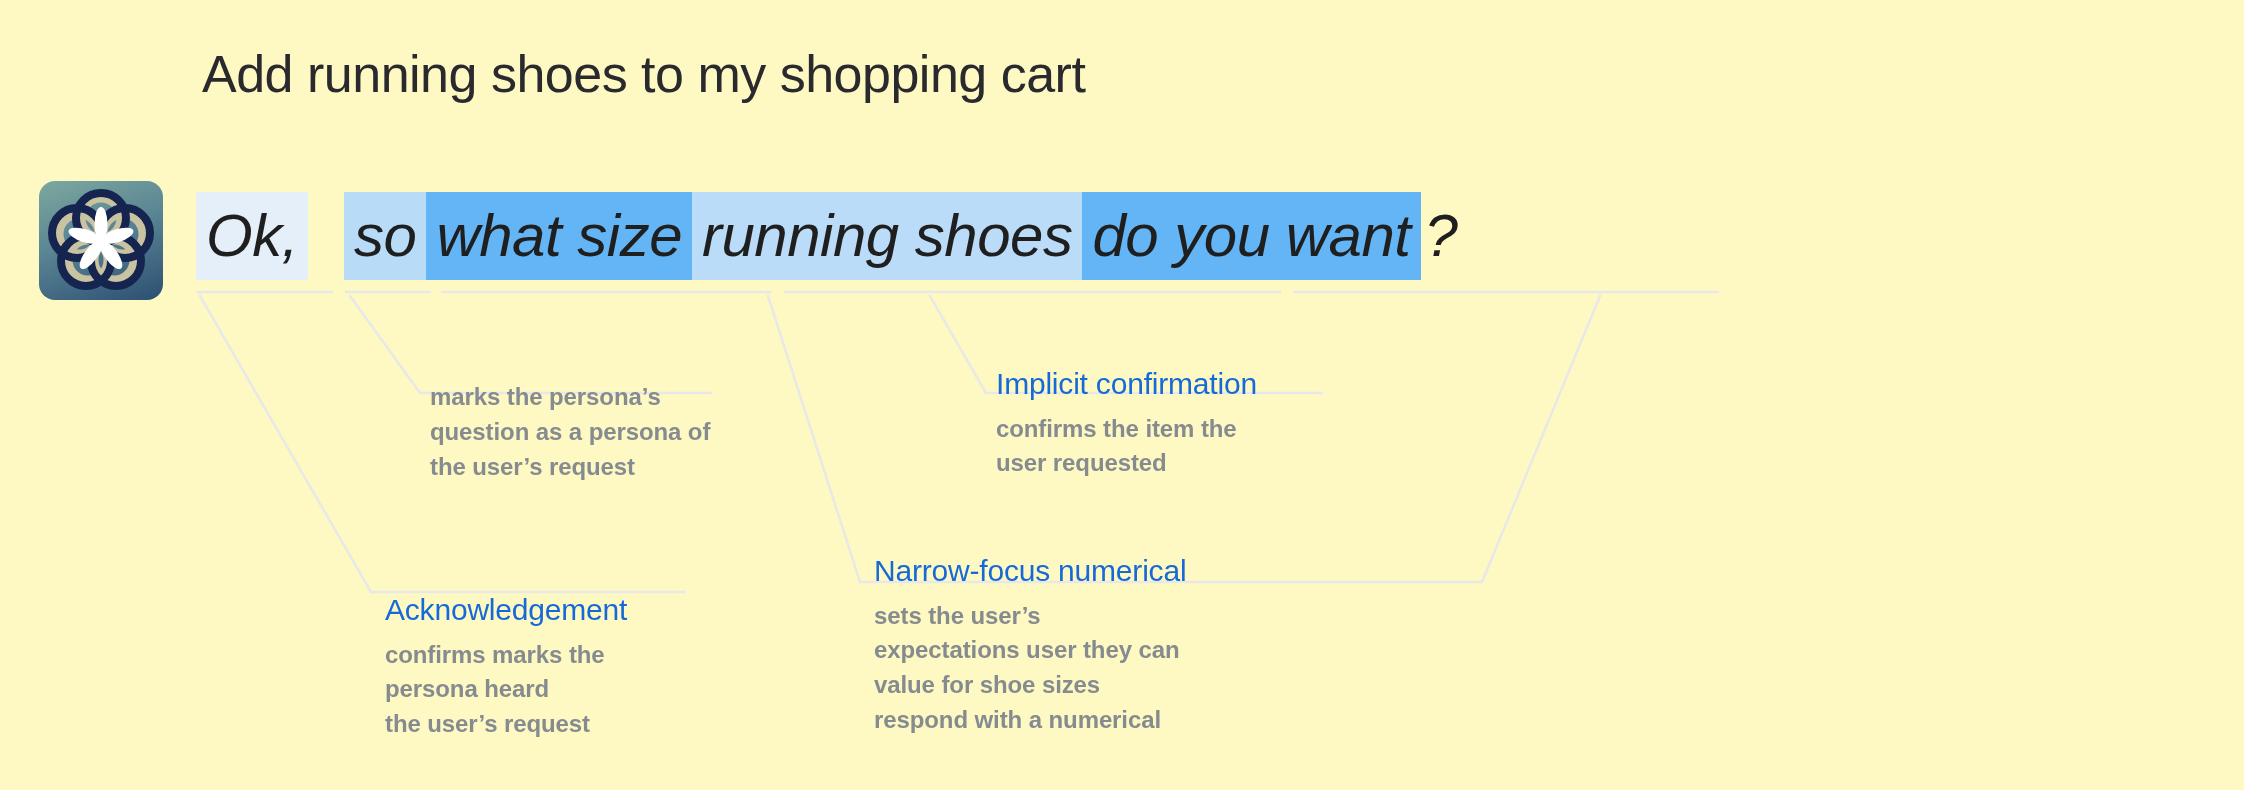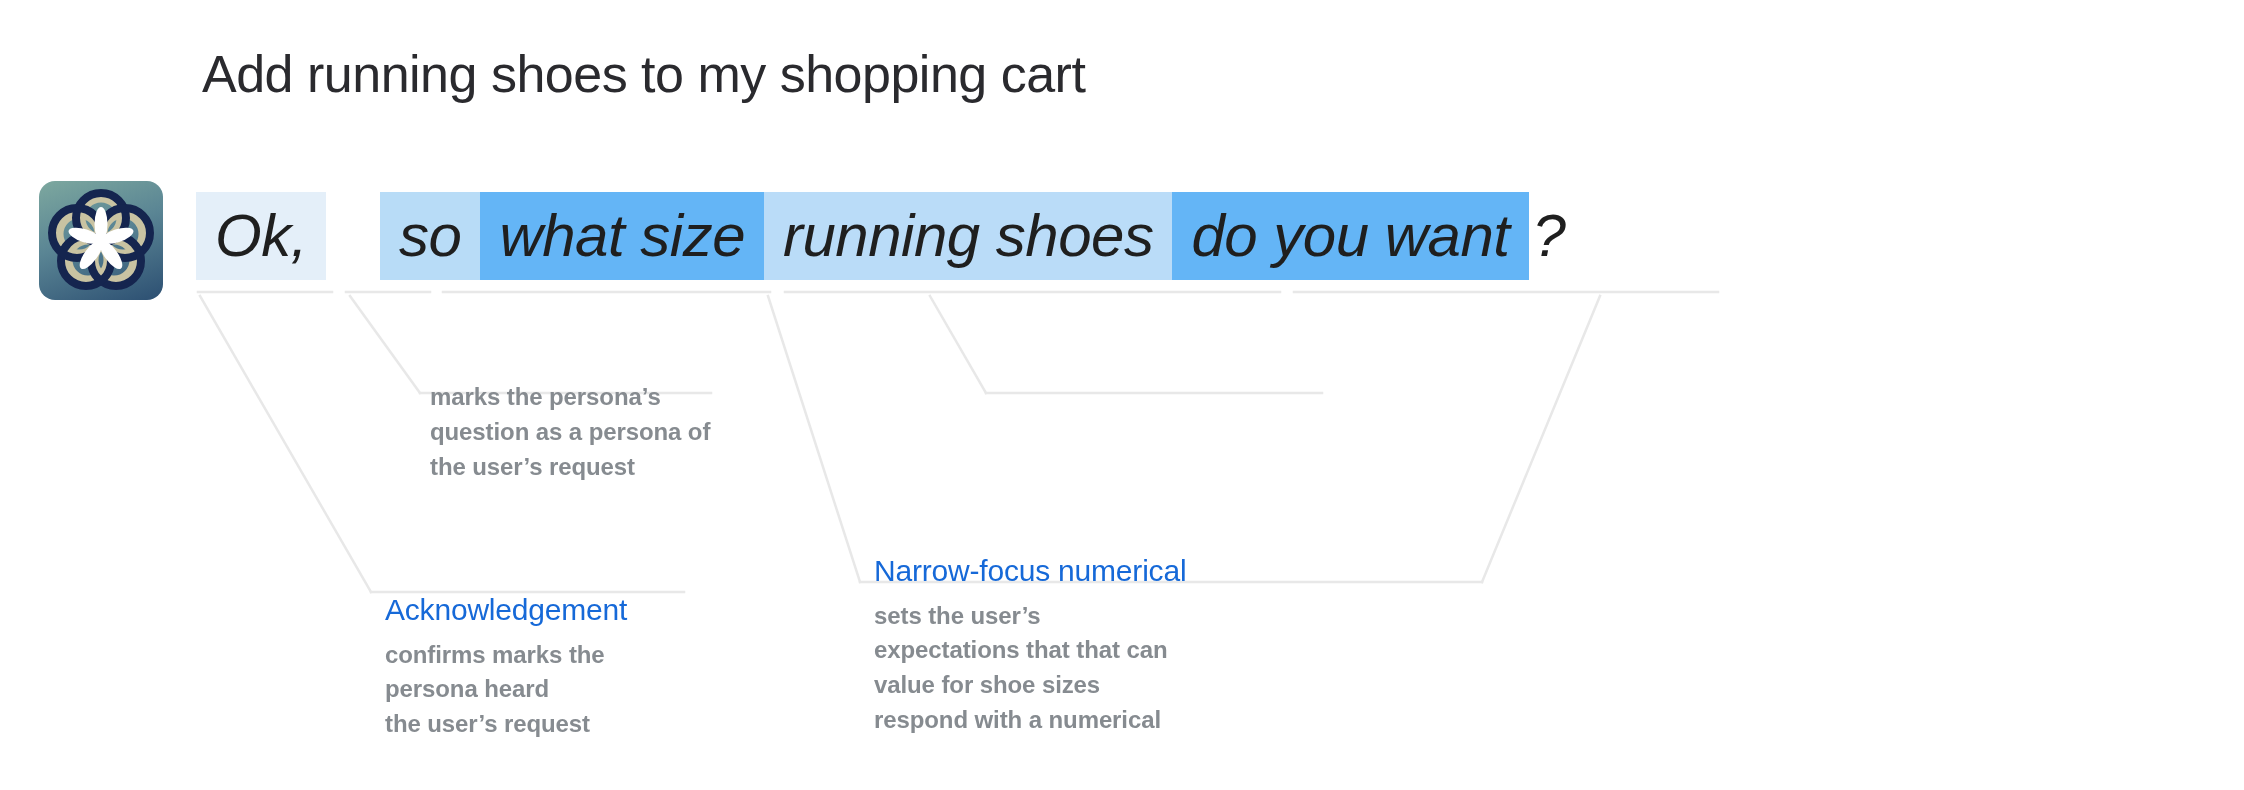--- a/index.html
+++ b/index.html
@@ -13,21 +13,21 @@
     overflow: hidden;
     font-family: "Liberation Sans", sans-serif;
     position: relative;
   }
 
   #stage {
     position: absolute;
     left: 0; top: 0;
     width: 2244px;
     height: 790px;
-    background: #ffffff;
+    background: #fef9c3;
   }
 
   
   #title {
     position: absolute;
     left: 202px;
     top: 48px;
     font-size: 52px;
     font-weight: 400;
     color: #2a2a2e;
@@ -61,21 +61,21 @@
   .seg {
     display: inline-block;
     height: 88px;
     line-height: 88px;
     font-size: 60px;
     font-style: italic;
     font-weight: 400;
     color: #1f1f1f;
     letter-spacing: -0.5px;
     vertical-align: top;
-    padding: 0 19px;
+    padding: 0 10px;
     box-sizing: border-box;
   }
   .seg.plain { background: transparent; padding-left: 4px; }
 
   
   #connectors {
     position: absolute;
     left: 0; top: 0;
     width: 2244px;
     height: 790px;
@@ -179,24 +179,31 @@
 
   <div class="anno" id="anno-ack">
     <div class="anno-title">Acknowledgement</div>
     <div class="anno-body">
       <div>confirms marks the</div>
       <div>persona heard</div>
       <div>the user’s request</div>
     </div>
   </div>
 
+  <div class="anno" id="anno-implicit">
+    <div class="anno-title">Implicit confirmation</div>
+    <div class="anno-body">
+      <div>confirms the item the</div>
+      <div>user requested</div>
+    </div>
+  </div>
 
   <div class="anno" id="anno-narrow">
     <div class="anno-title">Narrow-focus numerical</div>
     <div class="anno-body">
       <div>sets the user’s</div>
-      <div>expectations that that can</div>
+      <div>expectations user they can</div>
       <div>value for shoe sizes</div>
       <div>respond with a numerical</div>
     </div>
   </div>
 
 </div>
 
 </body></html>

